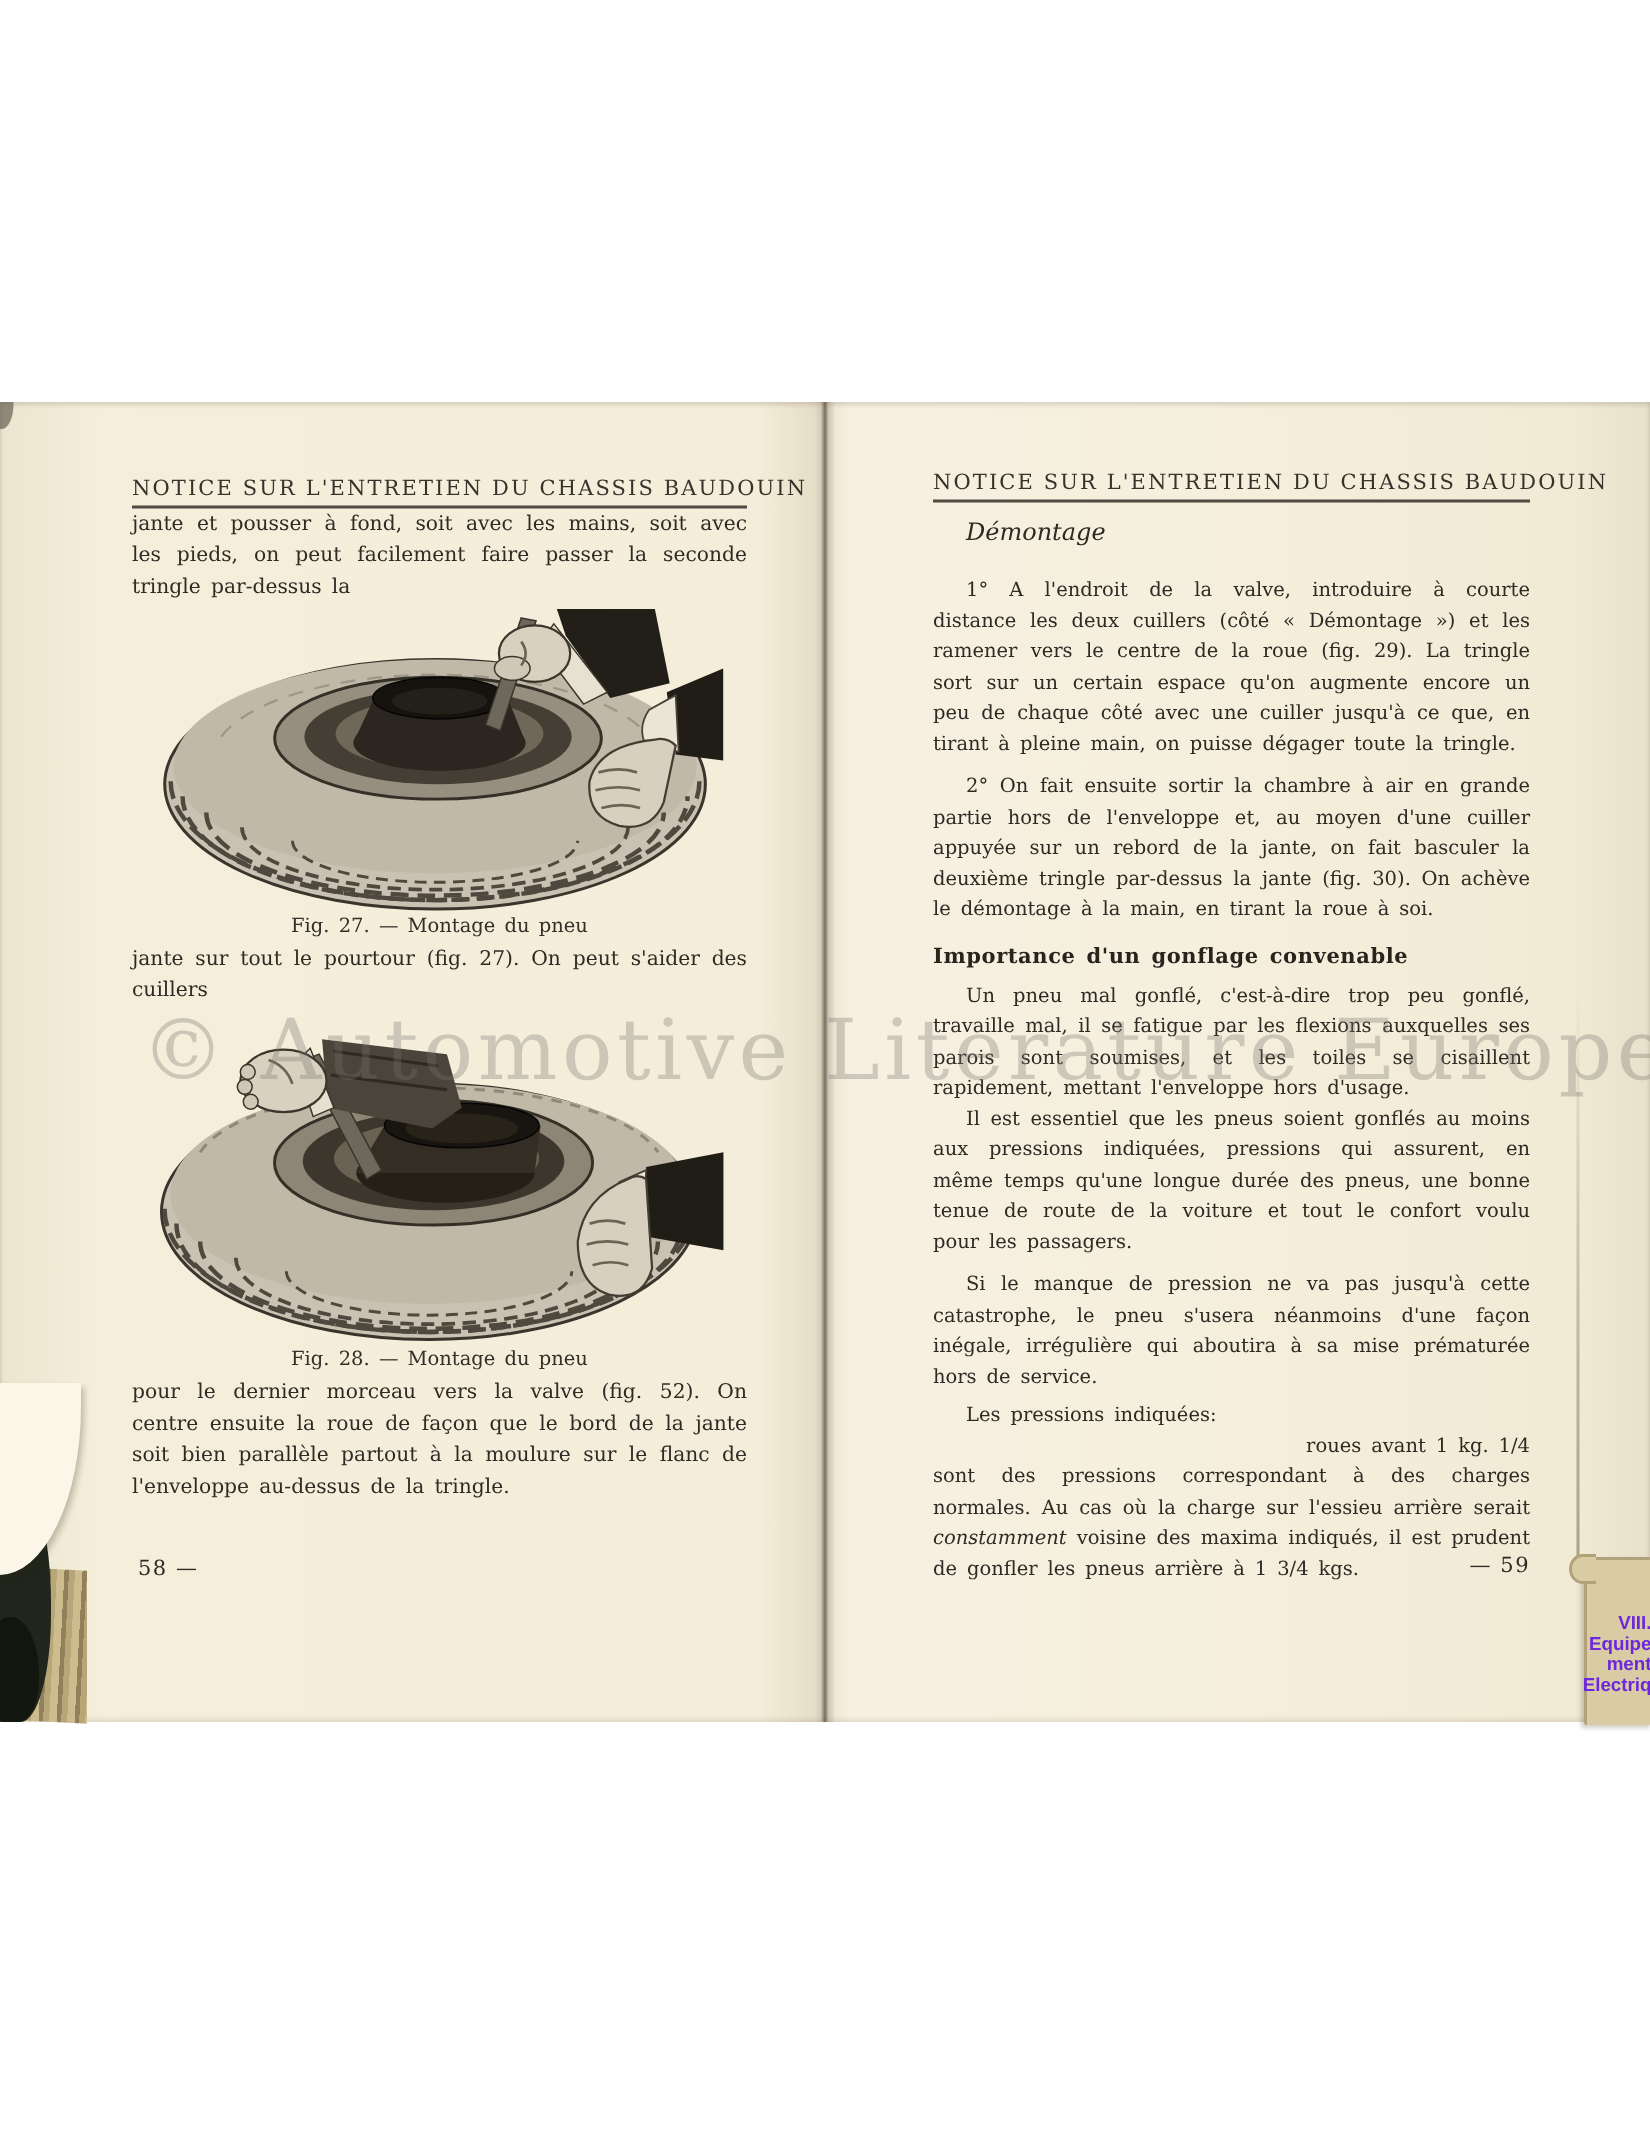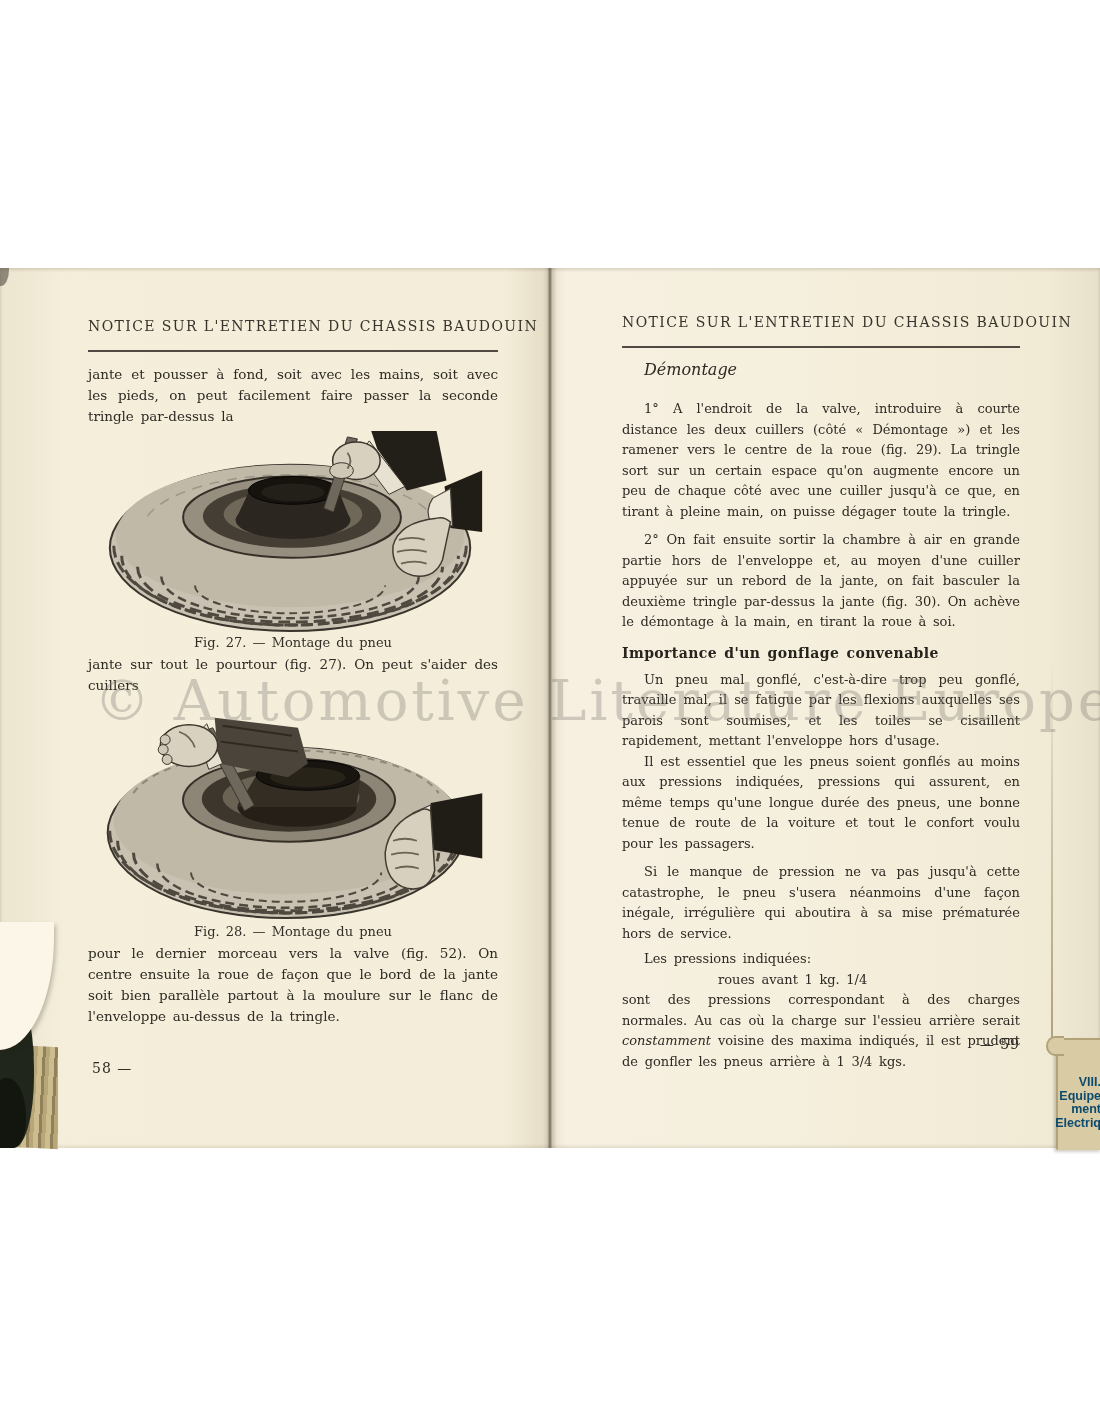--- a/index.html
+++ b/index.html
@@ -24,41 +24,41 @@
   .nick{position:absolute;left:0;top:0;width:9px;height:18px;background:#5e564a;
     border-radius:0 0 90% 0;opacity:.65;}
   .page-edge-line{position:absolute;left:1051px;top:390px;width:2px;height:380px;
     background:linear-gradient(180deg, rgba(150,133,98,0) 0%, rgba(150,133,98,.45) 55%, rgba(130,112,78,.6) 100%);}
   
   .col{position:absolute;color:#2e2a24;}
   .col-left{left:88px;top:50px;width:410px;}
   .col-right{left:622px;top:46px;width:398px;}
   .running-header{
     text-align:center;font-size:14px;letter-spacing:1.4px;color:#37332c;
-    padding-bottom:16px;border-bottom:2px solid #504a42;white-space:nowrap;
-    margin-bottom:12px;font-weight:normal;
+    padding-bottom:3px;border-bottom:2px solid #504a42;white-space:nowrap;
+    font-weight:normal;
   }
   .body-text{
     margin:0;text-align:justify;font-size:13.5px;line-height:21px;
     word-spacing:2.5px;color:#2e2a24;
   }
   .col-right .body-text{font-size:13px;line-height:20.5px;}
   .indent{text-indent:22px;}
   .mt{margin-top:8px;}
   .fig{display:block;margin:4px auto 0 auto;}
   .fig-caption{text-align:center;font-size:13px;margin:2px 0 4px 0;color:#332f28;word-spacing:2px;}
   .section-title{font-style:italic;font-size:16px;margin:10px 0 20px 0;text-indent:22px;color:#2e2a24;}
   .subheading{font-weight:bold;font-size:14px;margin:12px 0 9px 0;
     letter-spacing:.4px;color:#27231d;word-spacing:2px;}
   .pressures{margin-top:5px;}
-  .pressure-line{font-size:13px;line-height:20.5px;padding-left:96px;word-spacing:2.5px;}
+  .pressure-line{font-size:13px;line-height:20.5px;padding-left:96px;word-spacing:2.5px;text-align:right;}
   .pressures-label{font-size:13px;line-height:20.5px;text-indent:22px;word-spacing:2.5px;}
   .em-it{font-style:italic;}
   .page-num{position:absolute;font-size:14px;color:#2e2a24;letter-spacing:1px;}
-  .page-num-left{left:92px;top:792px;}
+  .page-num-left{left:92px;top:770px;}
   .page-num-right{left:622px;top:768px;width:398px;text-align:right;}
   
   .watermark{
     position:absolute;left:94px;top:400px;z-index:5;white-space:nowrap;
     font-family:"DejaVu Serif", serif;font-size:56px;letter-spacing:3px;
     color:rgba(118,115,108,.32);pointer-events:none;
   }
   
   .tab{
     position:absolute;left:1056px;top:770px;width:44px;height:110px;z-index:6;
@@ -67,21 +67,21 @@
     box-shadow:-2px 2px 3px rgba(80,65,35,.25);
   }
   .tab::before{
     content:"";position:absolute;left:-12px;top:-4px;width:16px;height:16px;
     background:#d9cca5;border:2px solid #b1a279;border-right:none;
     border-radius:50% 0 0 50%;
   }
   .tab-text{
     position:absolute;right:1px;top:36px;width:60px;text-align:right;
     font-family:"Liberation Sans", sans-serif;font-weight:bold;
-    font-size:12.5px;line-height:13.5px;color:#0c4a6e;
+    font-size:12.5px;line-height:13.5px;color:#6d28d9;
   }
   
   .corner{position:absolute;left:0;top:660px;width:80px;height:220px;}
   .corner .stripes{
     position:absolute;left:14px;top:118px;width:44px;height:102px;
     background:repeating-linear-gradient(93deg,#cdbd8e 0 5px,#91805a 5px 8px,#b7a678 8px 12px);
     transform:skewY(3deg);
   }
   .corner .blob{
     position:absolute;left:-12px;top:58px;width:46px;height:162px;

